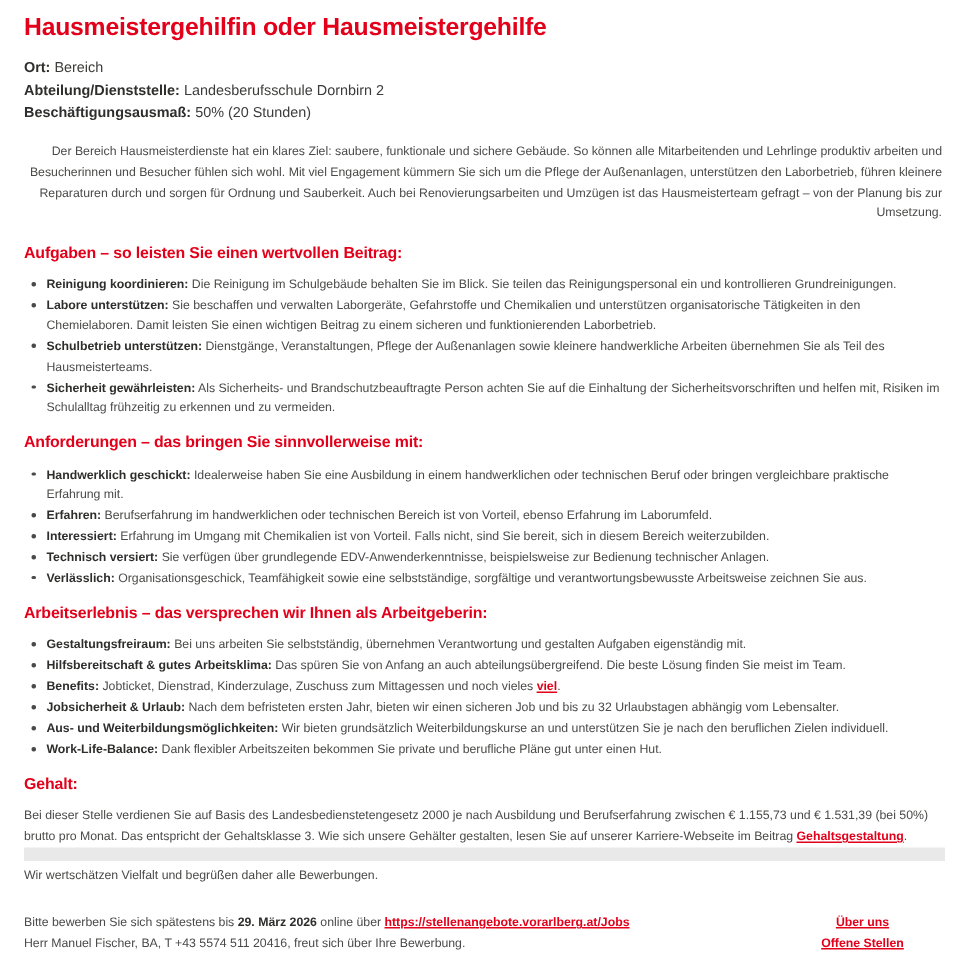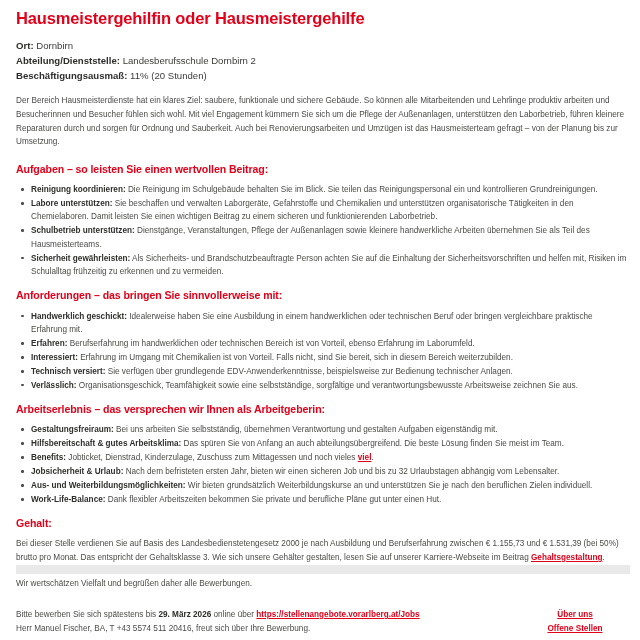--- a/index.html
+++ b/index.html
@@ -49,21 +49,21 @@
     font-weight: bold;
     color: #2e2e2d;
   }
   .meta-value { font-weight: normal; }
 
   
   .intro {
     font-size: 8.2px;
     line-height: 13.6px;
     margin: 0 0 14px 0;
-    text-align: left;
+    text-align: right;
     color: #4a4a49;
     max-width: 612px;
   }
 
   
   .section-heading {
     color: #e2001a;
     font-size: 10.6px;
     font-weight: bold;
     letter-spacing: -0.1px;
@@ -170,29 +170,29 @@
 </head>
 <body>
 
 <div class="page">
 
   <h1 class="job-title">Hausmeistergehilfin oder Hausmeistergehilfe</h1>
 
   <div class="meta-list">
     <div class="meta-line">
       <span class="meta-label">Ort:</span>
-      <span class="meta-value">Dornbirn</span>
+      <span class="meta-value">Bereich</span>
     </div>
     <div class="meta-line">
       <span class="meta-label">Abteilung/Dienststelle:</span>
       <span class="meta-value">Landesberufsschule Dornbirn 2</span>
     </div>
     <div class="meta-line">
       <span class="meta-label">Beschäftigungsausmaß:</span>
-      <span class="meta-value">11% (20 Stunden)</span>
+      <span class="meta-value">50% (20 Stunden)</span>
     </div>
   </div>
 
   <p class="intro">Der Bereich Hausmeisterdienste hat ein klares Ziel: saubere, funktionale und sichere Gebäude. So können alle Mitarbeitenden und Lehrlinge produktiv arbeiten und Besucherinnen und Besucher fühlen sich wohl. Mit viel Engagement kümmern Sie sich um die Pflege der Außenanlagen, unterstützen den Laborbetrieb, führen kleinere Reparaturen durch und sorgen für Ordnung und Sauberkeit. Auch bei Renovierungsarbeiten und Umzügen ist das Hausmeisterteam gefragt – von der Planung bis zur Umsetzung.</p>
 
   <div class="section">
     <h2 class="section-heading">Aufgaben – so leisten Sie einen wertvollen Beitrag:</h2>
     <ul class="bullets">
       <li><span class="bullet-term">Reinigung koordinieren:</span><span> Die Reinigung im Schulgebäude behalten Sie im Blick. Sie teilen das Reinigungspersonal ein und kontrollieren Grundreinigungen.</span></li>
       <li><span class="bullet-term">Labore unterstützen:</span><span> Sie beschaffen und verwalten Laborgeräte, Gefahrstoffe und Chemikalien und unterstützen organisatorische Tätigkeiten in den Chemielaboren. Damit leisten Sie einen wichtigen Beitrag zu einem sicheren und funktionierenden Laborbetrieb.</span></li>

